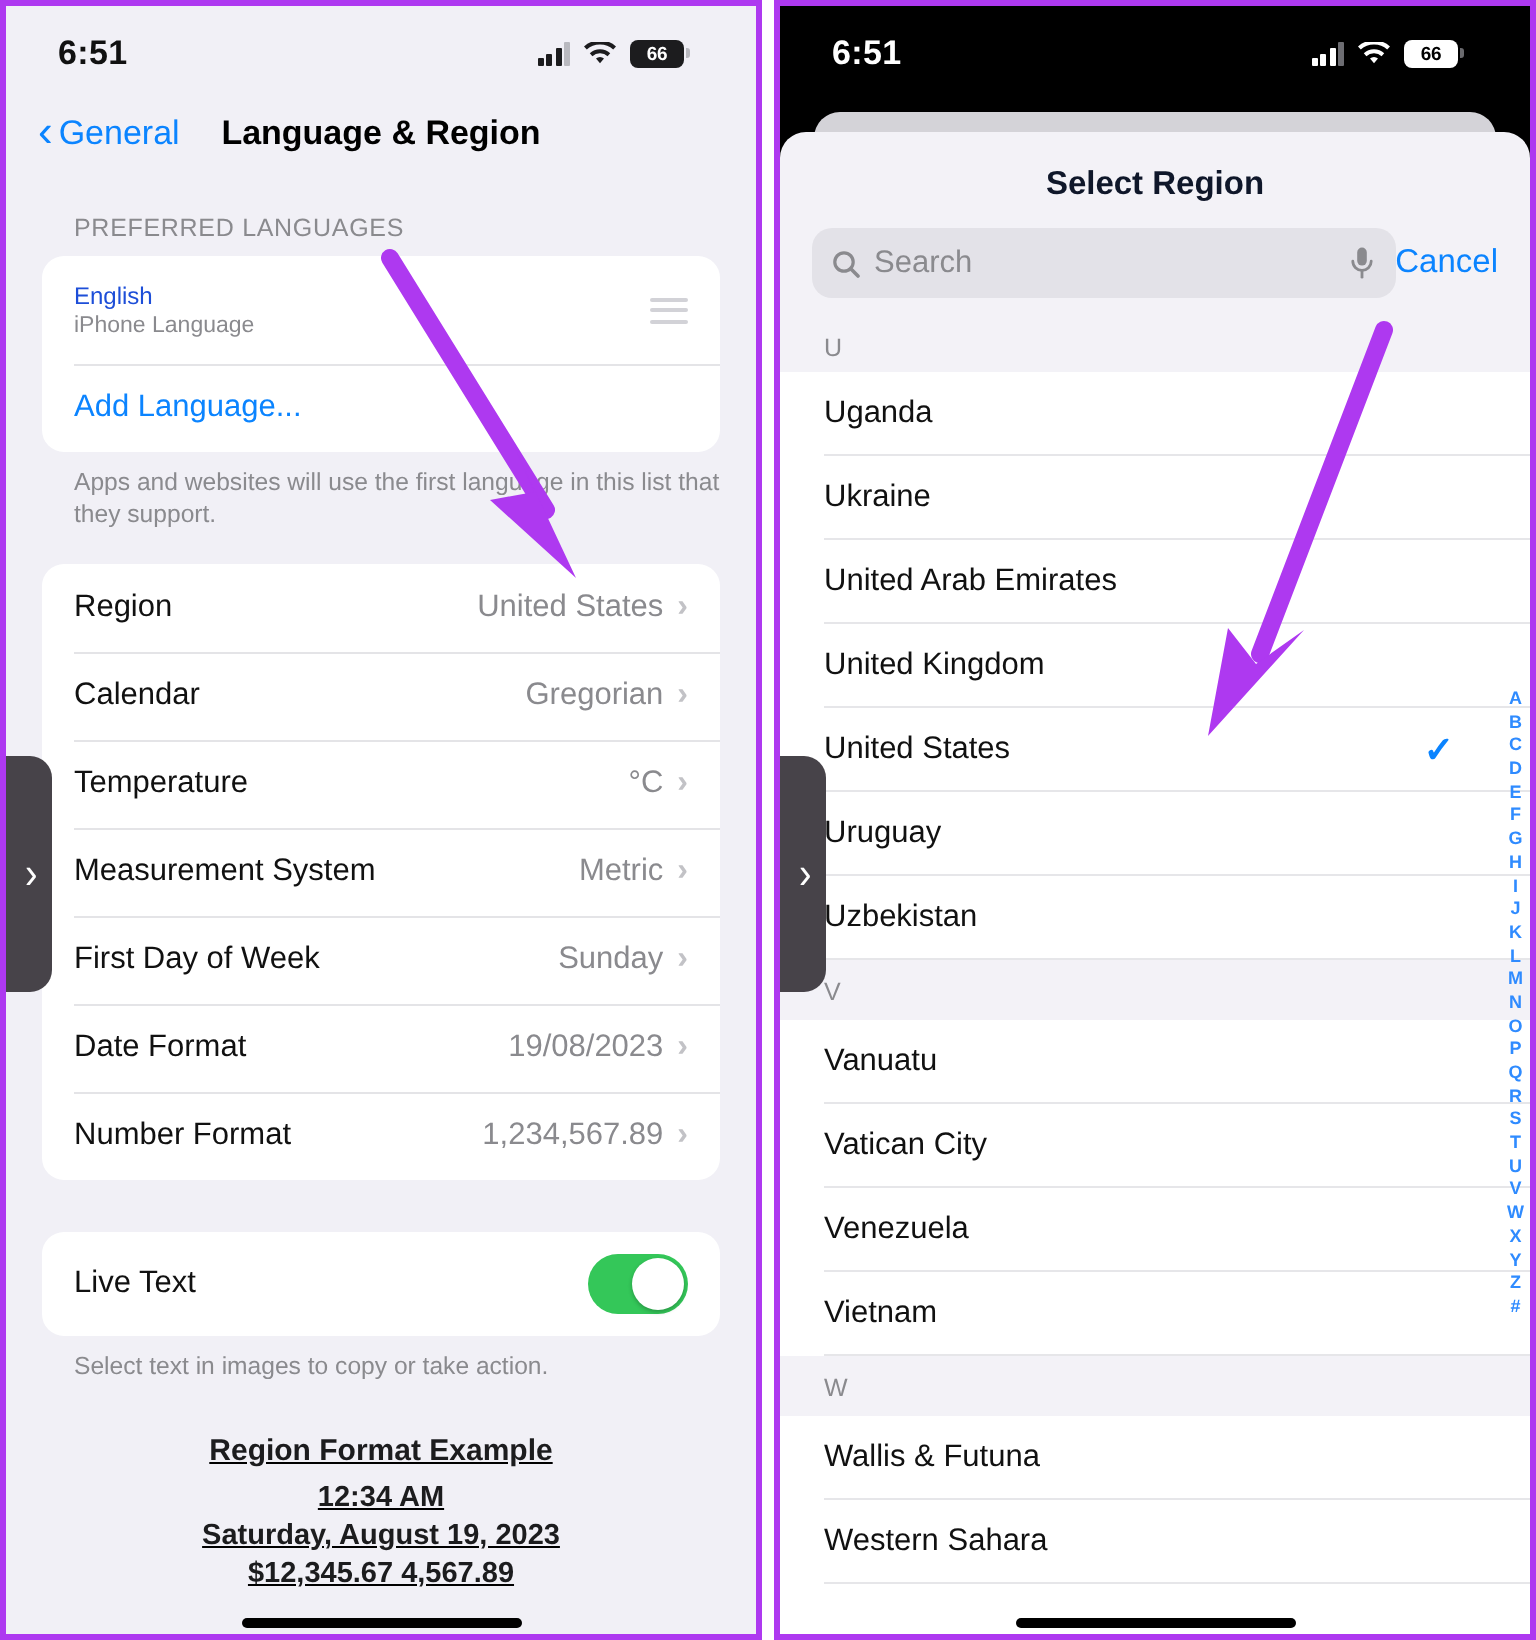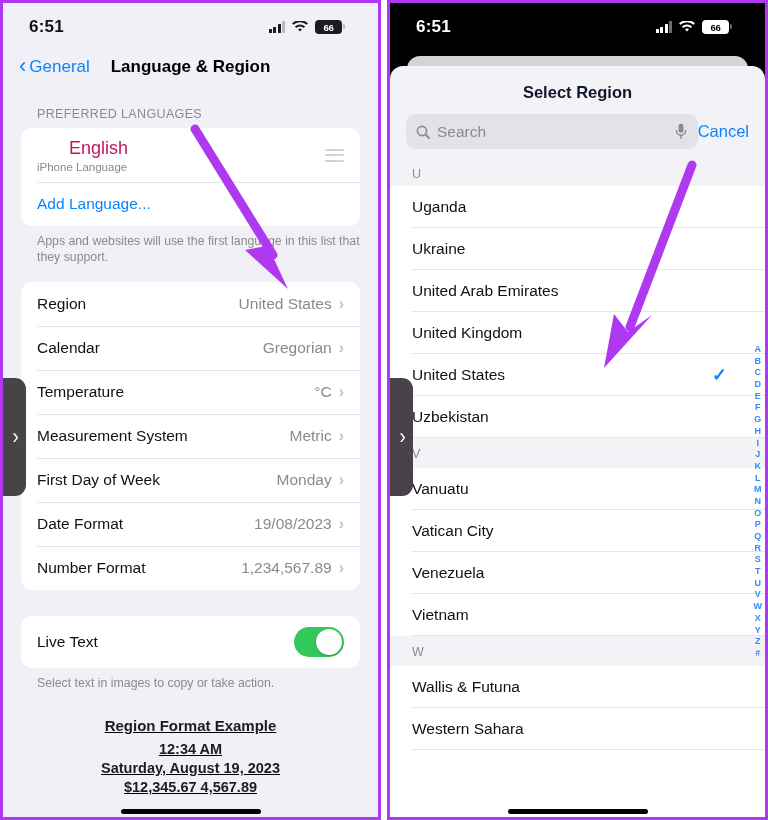--- a/index.html
+++ b/index.html
@@ -120,21 +120,21 @@
   .row + .row::before {
     content: ""; position: absolute; left: 16px; right: 0; top: 0;
     height: 1px; background: #e4e4e7;
   }
   .row .label { font-size: 15.5px; color: #111; flex: 1; }
   .row .value { font-size: 15.5px; color: #8a8a8e; margin-right: 7px; }
   .chev-r { color: #c2c2c6; font-size: 16px; font-weight: 600; line-height: 1; }
 
   .lang-row { min-height: 54px; align-items: center; }
   .lang-main { flex: 1; }
-  .lang-name { font-size: 18px; color: #be185d; line-height: 1.25; margin-left: 32px; }
+  .lang-name { font-size: 12px; color: #1d4ed8; line-height: 1.25; }
   .lang-sub { font-size: 11.5px; color: #8a8a8e; margin-top: 1px; }
   .reorder { display: flex; flex-direction: column; gap: 3.5px; width: 19px; }
   .reorder span { display: block; height: 2px; background: #d2d2d7; border-radius: 1px; }
   .link-row .label { color: #0b84ff; }
 
   .footnote {
     font-size: 12.3px; color: #8a8a8e;
     padding: 7px 18px 0 34px;
     line-height: 1.33;
   }
@@ -343,21 +343,21 @@
             <div class="value">°C</div>
             <div class="chev-r">›</div>
           </div>
           <div class="row">
             <div class="label">Measurement System</div>
             <div class="value">Metric</div>
             <div class="chev-r">›</div>
           </div>
           <div class="row">
             <div class="label">First Day of Week</div>
-            <div class="value">Monday</div>
+            <div class="value">Sunday</div>
             <div class="chev-r">›</div>
           </div>
           <div class="row">
             <div class="label">Date Format</div>
             <div class="value">19/08/2023</div>
             <div class="chev-r">›</div>
           </div>
           <div class="row">
             <div class="label">Number Format</div>
             <div class="value">1,234,567.89</div>
@@ -461,20 +461,23 @@
             <div class="r-row">
                 <span class="rname">United Arab Emirates</span>
               </div>
             <div class="r-row">
                 <span class="rname">United Kingdom</span>
               </div>
             <div class="r-row">
               <span class="rname">United States</span>
               <span class="r-check">✓</span>
             </div>
+            <div class="r-row">
+                <span class="rname">Uruguay</span>
+              </div>
             <div class="r-row">
                 <span class="rname">Uzbekistan</span>
               </div>
 
             <div class="idx-header" style="padding-top:9px;padding-bottom:6px">V</div>
             <div class="r-row">
                 <span class="rname">Vanuatu</span>
               </div>
             <div class="r-row">
                 <span class="rname">Vatican City</span>

